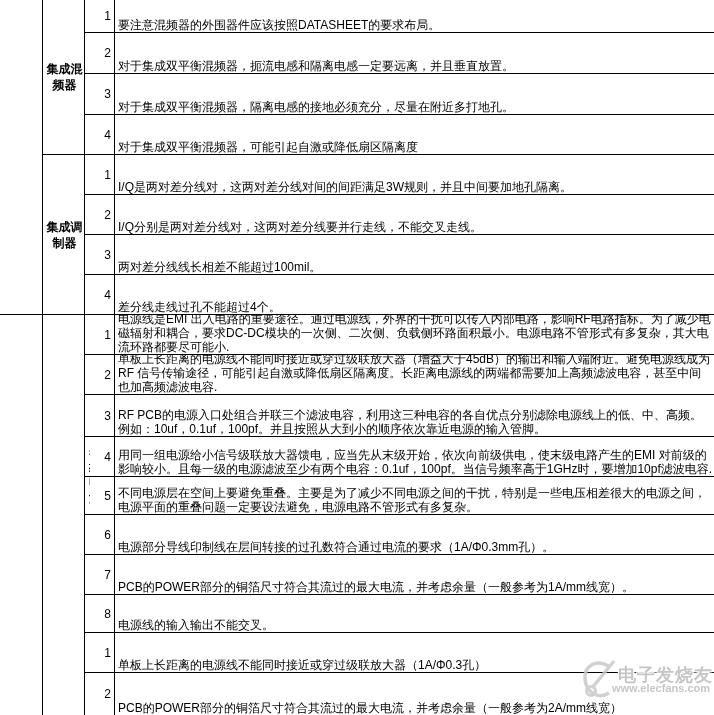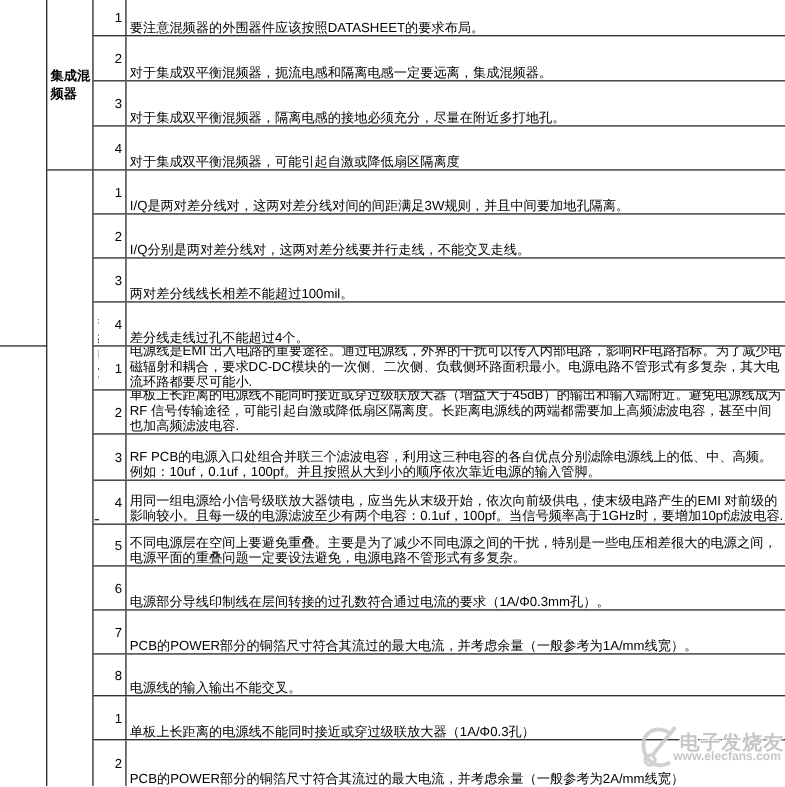--- a/index.html
+++ b/index.html
@@ -3,21 +3,21 @@
 <meta charset="utf-8">
 <style>
   html,body{margin:0;padding:0;background:#fff;}
   .page{position:relative;width:714px;height:715px;background:#fff;overflow:hidden;
         font-family:"Liberation Sans","DejaVu Sans",sans-serif;color:#000;}
   .grid{display:flex;width:714px;height:715px;}
   .colA{width:43px;border-right:1px solid #000;display:flex;flex-direction:column;box-sizing:border-box;}
   .colB{width:42px;border-right:1px solid #000;display:flex;flex-direction:column;box-sizing:border-box;}
   .rowsCol{flex:1;display:flex;flex-direction:column;min-width:0;}
   .cat{box-sizing:border-box;border-bottom:1px solid #000;display:flex;align-items:center;
-       padding:2px 1px 2px 3px;font-weight:bold;font-size:12px;line-height:16px;overflow:hidden;}
+       padding:2px 1px 2px 3px;font-weight:bold;font-size:12px;line-height:16px;overflow:hidden;text-align:center;}
   .colA .cat:last-child,.colB .cat:last-child{border-bottom:none;}
   .row{box-sizing:border-box;border-bottom:1px solid #000;display:flex;align-items:stretch;overflow:hidden;}
   .rowsCol .row:last-child{border-bottom:none;}
   .num{box-sizing:border-box;width:30px;border-right:1px solid #000;display:flex;align-items:center;
        justify-content:flex-end;padding-right:3px;font-size:12px;flex:none;}
   .txt{flex:1;display:flex;align-items:flex-end;overflow:hidden;padding:0 1px 0 3px;
        font-size:12px;line-height:14px;min-width:0;}
   .txt span{display:block;}
   
   .watermark{position:absolute;left:576px;top:644px;width:140px;height:68px;pointer-events:none;}
@@ -39,38 +39,41 @@
           <span></span>
         </div>
         <div class="cat" style="height: 82px;">
           <span></span>
         </div>
       </div>
     <div class="colB" id="colB">
         <div class="cat" style="height: 155px;">
           <span>集成混频器</span>
         </div>
+        <div class="cat" style="height: 160px;">
+          <span>集成调制器</span>
+        </div>
         <div class="cat" style="height: 318px; margin-left: 43px;">
           <span>射频电源</span>
         </div>
         <div class="cat" style="height: 82px;">
           <span></span>
         </div>
       </div>
     <div class="rowsCol" id="rowsCol">
         <div class="row" style="height: 33px;">
           <div class="num">1</div>
           <div class="txt">
             <span>要注意混频器的外围器件应该按照DATASHEET的要求布局。</span>
           </div>
         </div>
         <div class="row" style="height: 41px;">
           <div class="num">2</div>
           <div class="txt">
-            <span>对于集成双平衡混频器，扼流电感和隔离电感一定要远离，集成混频器。</span>
+            <span>对于集成双平衡混频器，扼流电感和隔离电感一定要远离，并且垂直放置。</span>
           </div>
         </div>
         <div class="row" style="height: 41px;">
           <div class="num">3</div>
           <div class="txt">
             <span>对于集成双平衡混频器，隔离电感的接地必须充分，尽量在附近多打地孔。</span>
           </div>
         </div>
         <div class="row" style="height: 40px;">
           <div class="num">4</div>

